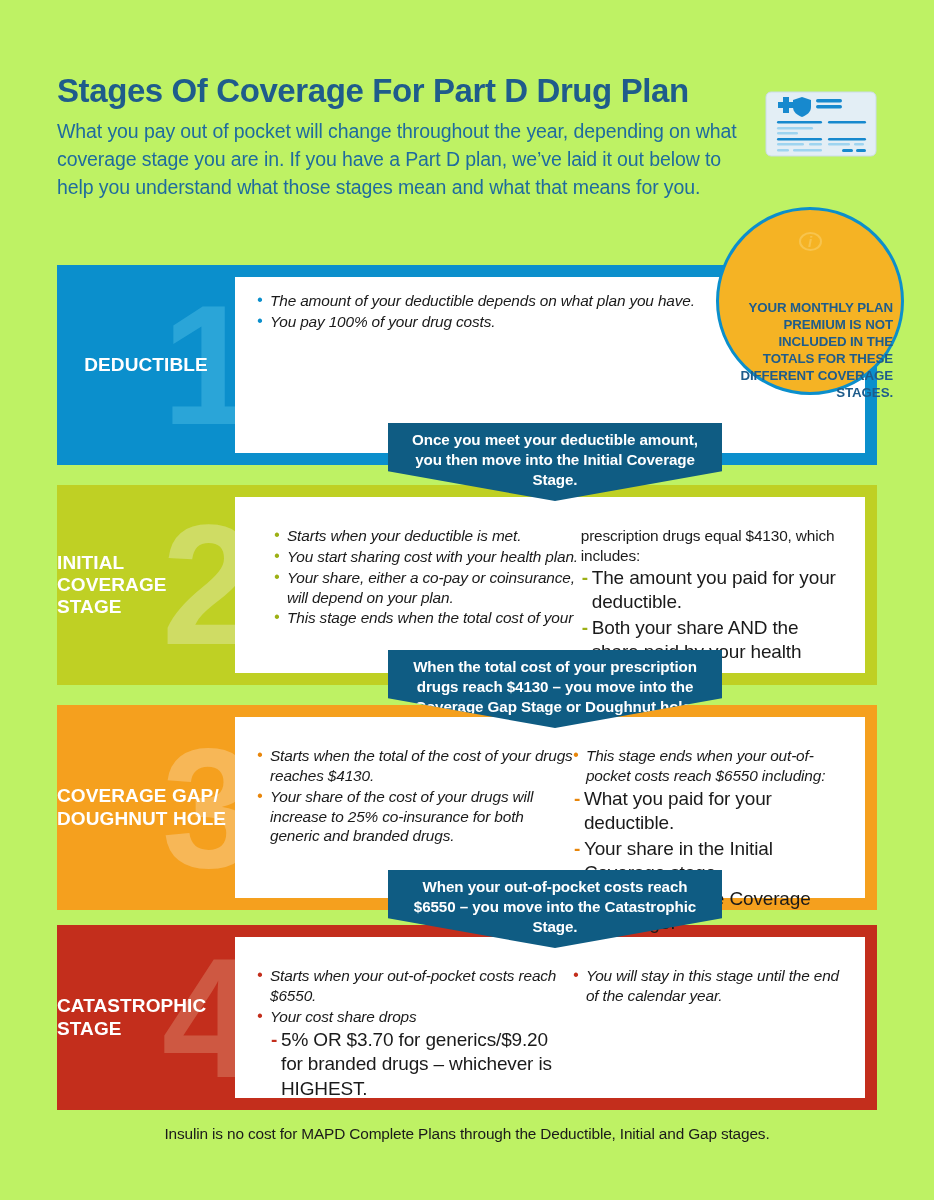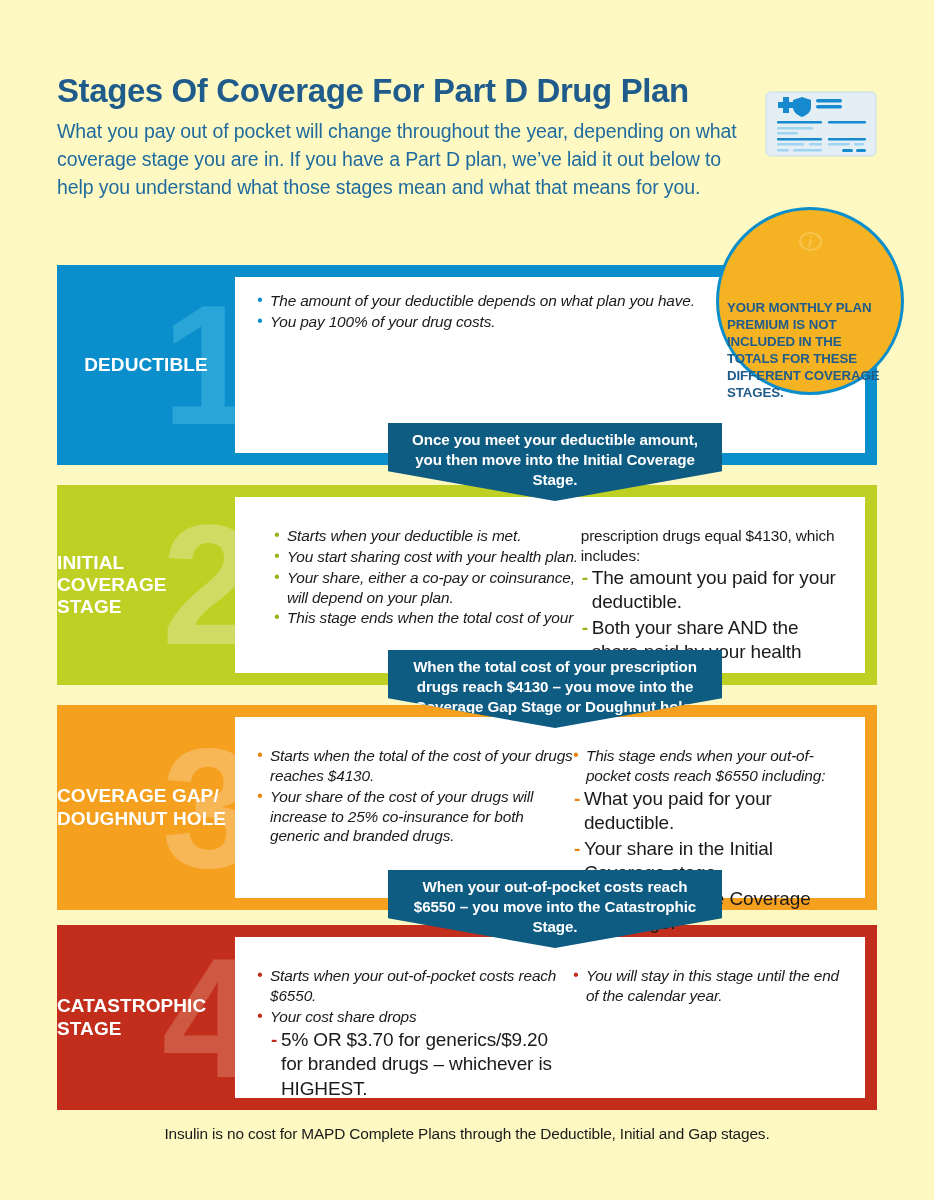--- a/index.html
+++ b/index.html
@@ -2,21 +2,21 @@
 <html><head>
 <meta charset="utf-8">
 <style>
   * { box-sizing: border-box; margin: 0; padding: 0; }
   html, body {
     width: 934px; height: 1200px;
     background: #ffffff;
     font-family: "Liberation Sans", sans-serif;
     overflow: hidden;
   }
-  .page { position: relative; width: 934px; height: 1200px; background:#fef9c3; }
+  .page { position: relative; width: 934px; height: 1200px; background:#bef264; }
 
   
   .header { position: absolute; left: 57px; top: 74px; width: 700px; }
   .title {
     font-size: 33px; font-weight: bold; color: #1F5C8B;
     letter-spacing: -0.4px; line-height: 1.06; white-space: nowrap;
   }
   .subtitle {
     margin-top: 9px; font-size: 19.5px; color: #1F6B9E;
     line-height: 1.43; letter-spacing: -0.1px;
@@ -34,21 +34,21 @@
   }
   .info-i {
     width: 23px; height: 23px; border-radius: 50%;
     border: 2px solid #F7C44E; color: #F7C44E;
     font-size: 15px; font-weight: bold; font-style: italic;
     display:flex; align-items:center; justify-content:center;
     line-height: 1; margin-bottom: 4px;
   }
   .info-text {
     color: #1F5C8B; font-size: 13.3px; font-weight: bold;
-    text-align: left; line-height: 1.28; letter-spacing: -0.1px;
+    text-align: right; line-height: 1.28; letter-spacing: -0.1px;
     padding: 0 8px;
     margin-top: 44px;
   }
 
   
   .stage { position: absolute; left: 57px; width: 820px; }
   .stage-inner { position: relative; width: 100%; height: 100%; }
   .stage-label {
     position: absolute; left: 0; top: 0; width: 178px; height: 100%;
     display: flex; align-items: center; justify-content: center;

